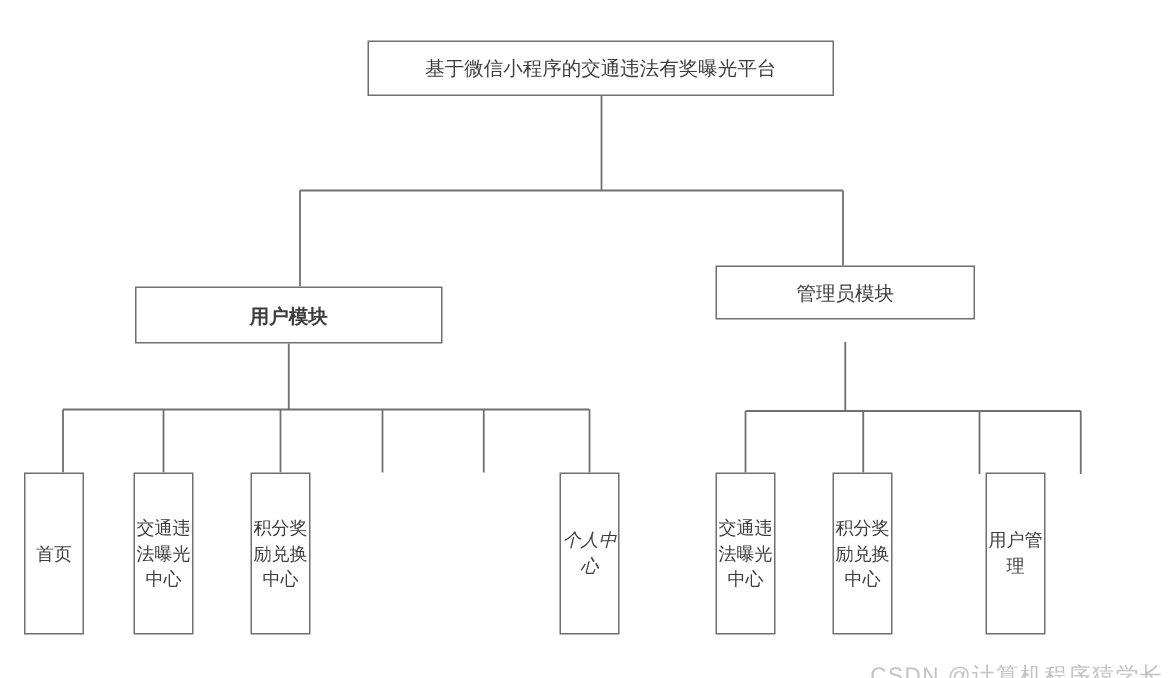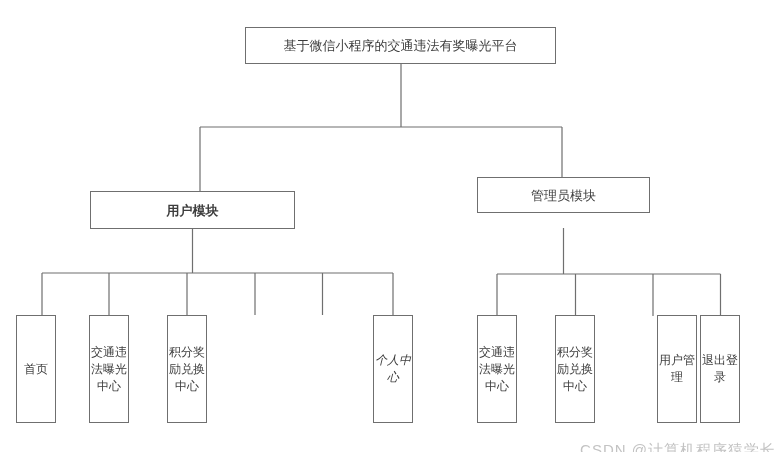--- a/index.html
+++ b/index.html
@@ -74,16 +74,15 @@
   <div class="node node-branch node-admin">管理员模块</div>
 
   <div class="node leaf u0">首页</div>
   <div class="node leaf u1">交通违法曝光中心</div>
   <div class="node leaf u2">积分奖励兑换中心</div>
   <div class="node leaf u5">个人中心</div>
 
   <div class="node leaf a0">交通违法曝光中心</div>
   <div class="node leaf a1">积分奖励兑换中心</div>
   <div class="node leaf a2">用户管理</div>
-  <div class="node leaf a3">退出登录</div>
 
   <div class="watermark">CSDN @计算机程序猿学长</div>
 </div>
 
 </body></html>

